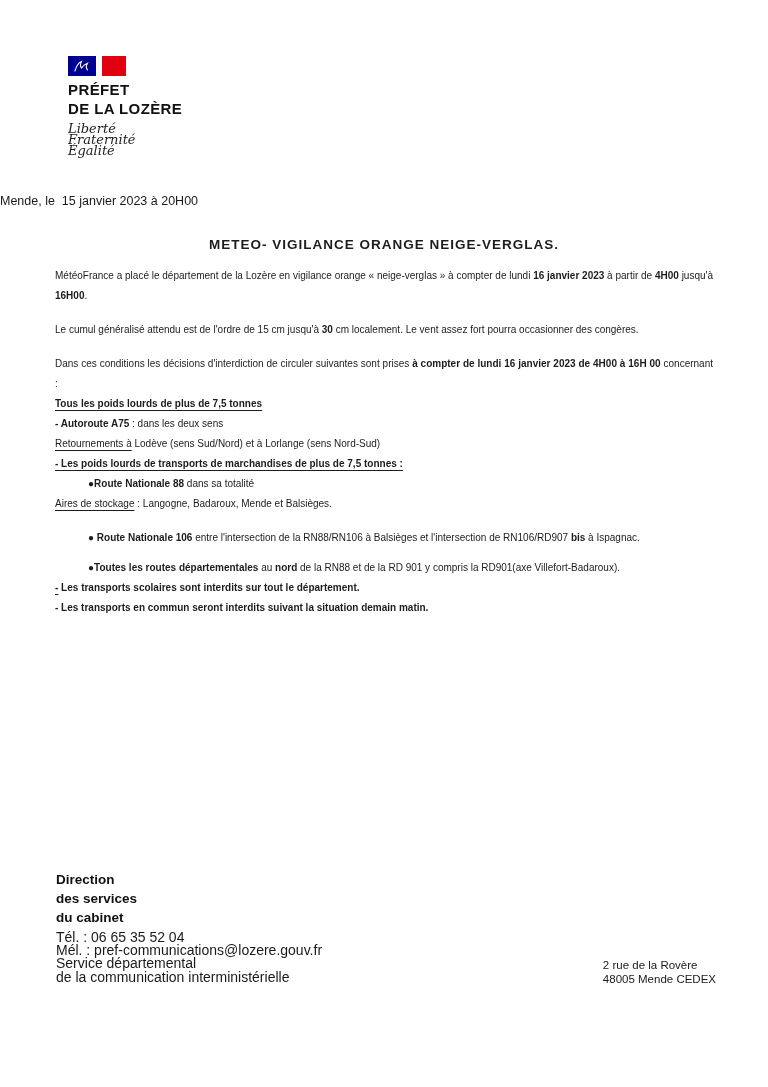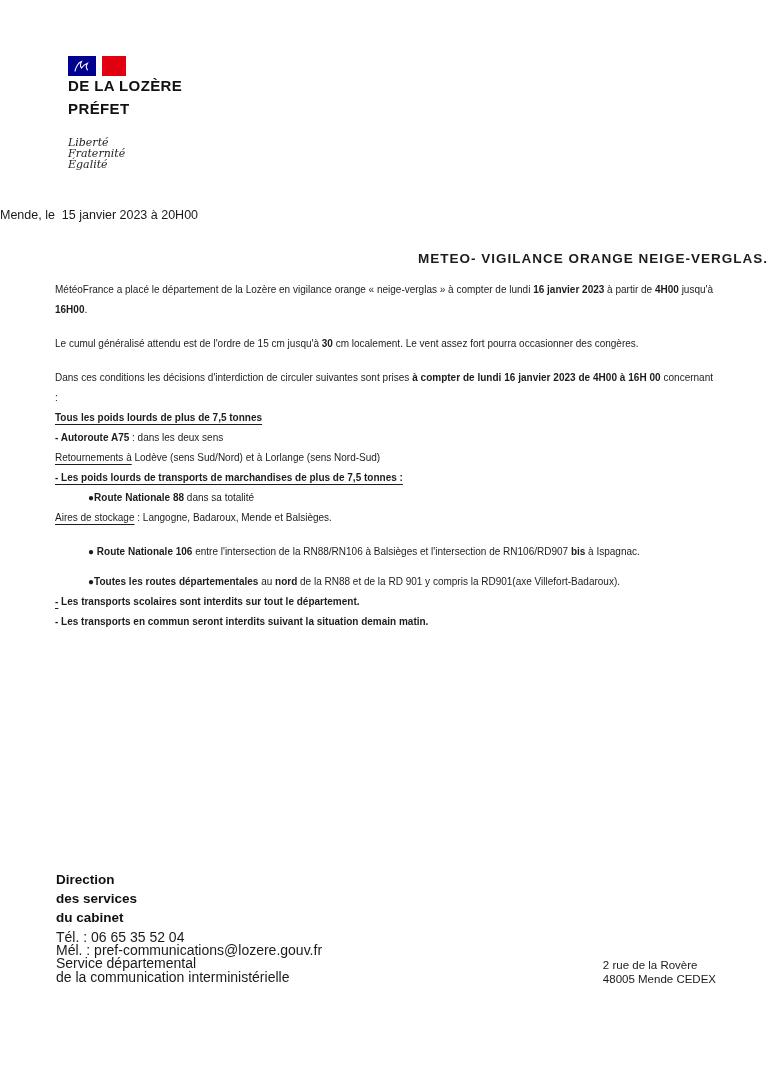--- a/index.html
+++ b/index.html
@@ -15,25 +15,25 @@
   }
   
   .logo-wrap { padding: 56px 0 0 68px; }
   .flag { display: flex; align-items: stretch; height: 20px; width: 58px; }
   .flag-blue { width: 28px; background: #000091; position: relative; }
   .flag-gap  { width: 6px; background: #ffffff; }
   .flag-red  { width: 24px; background: #E1000F; }
   .flag-blue svg { position: absolute; inset: 0; width: 100%; height: 100%; }
   .inst { font-weight: bold; font-size: 15px; letter-spacing: 0.4px; line-height: 19px; color: #111; }
   .inst.first { margin-top: 4px; }
-  .motto { margin-top: 19px; font-family: "DejaVu Serif", serif; font-style: italic; font-size: 11px; line-height: 11px; color: #222; }
+  .motto { margin-top: 5px; font-family: "DejaVu Serif", serif; font-style: italic; font-size: 13px; line-height: 11px; color: #222; }
   
   .title { margin-top: 16px; text-align: center; font-size: 15.5px; font-weight: 600; letter-spacing: 0.4px; color: #1a1a1a; }
   .dateline { margin-top: 38px; text-align: left; font-size: 12.5px; white-space: pre; color: #1a1a1a; }
-  .subject { margin-top: 28px; text-align: right; line-height: 18px; }
+  .subject { margin-top: 28px; text-align: center; line-height: 18px; }
   .subject-1 { font-size: 13.5px; font-weight: 600; letter-spacing: 1px; }
   .subject-2 { font-size: 13.5px; font-weight: 700; letter-spacing: 0.8px; }
   
   main { margin: 12px 55px 0 55px; font-size: 10px; line-height: 20px; }
   main p, main div.line { margin: 0; }
   .jst { text-align: justify; }
   .mt14 { margin-top: 14px; }
   .mt12 { margin-top: 12px; }
   .mt10 { margin-top: 10px; }
   .mt26 { margin-top: 26px; }
@@ -54,22 +54,22 @@
   <header class="logo-wrap">
     <div class="flag">
       <div class="flag-blue">
         <svg viewBox="0 0 28 20" aria-hidden="true">
           <path d="M7 15 C8.5 9 11 6.5 13.5 5.5 C12.2 8 12.2 10.5 13.5 12 C15 9.5 17 8 19.5 7.2 C18 9.5 18 12 19.5 13.8" stroke="#ffffff" fill="none" stroke-width="1.1" stroke-linecap="round"></path>
         </svg>
       </div>
       <div class="flag-gap"></div>
       <div class="flag-red"></div>
     </div>
+    <div class="inst first">PRÉFET</div>
     <div class="inst">DE LA LOZÈRE</div>
-    <div class="inst first">PRÉFET</div>
     <div class="motto">
       <div>Liberté</div>
       <div>Fraternité</div>
       <div>Égalité</div>
     </div>
   </header>
 
 
   <div class="dateline">Mende, le  15 janvier 2023 à 20H00</div>
 

